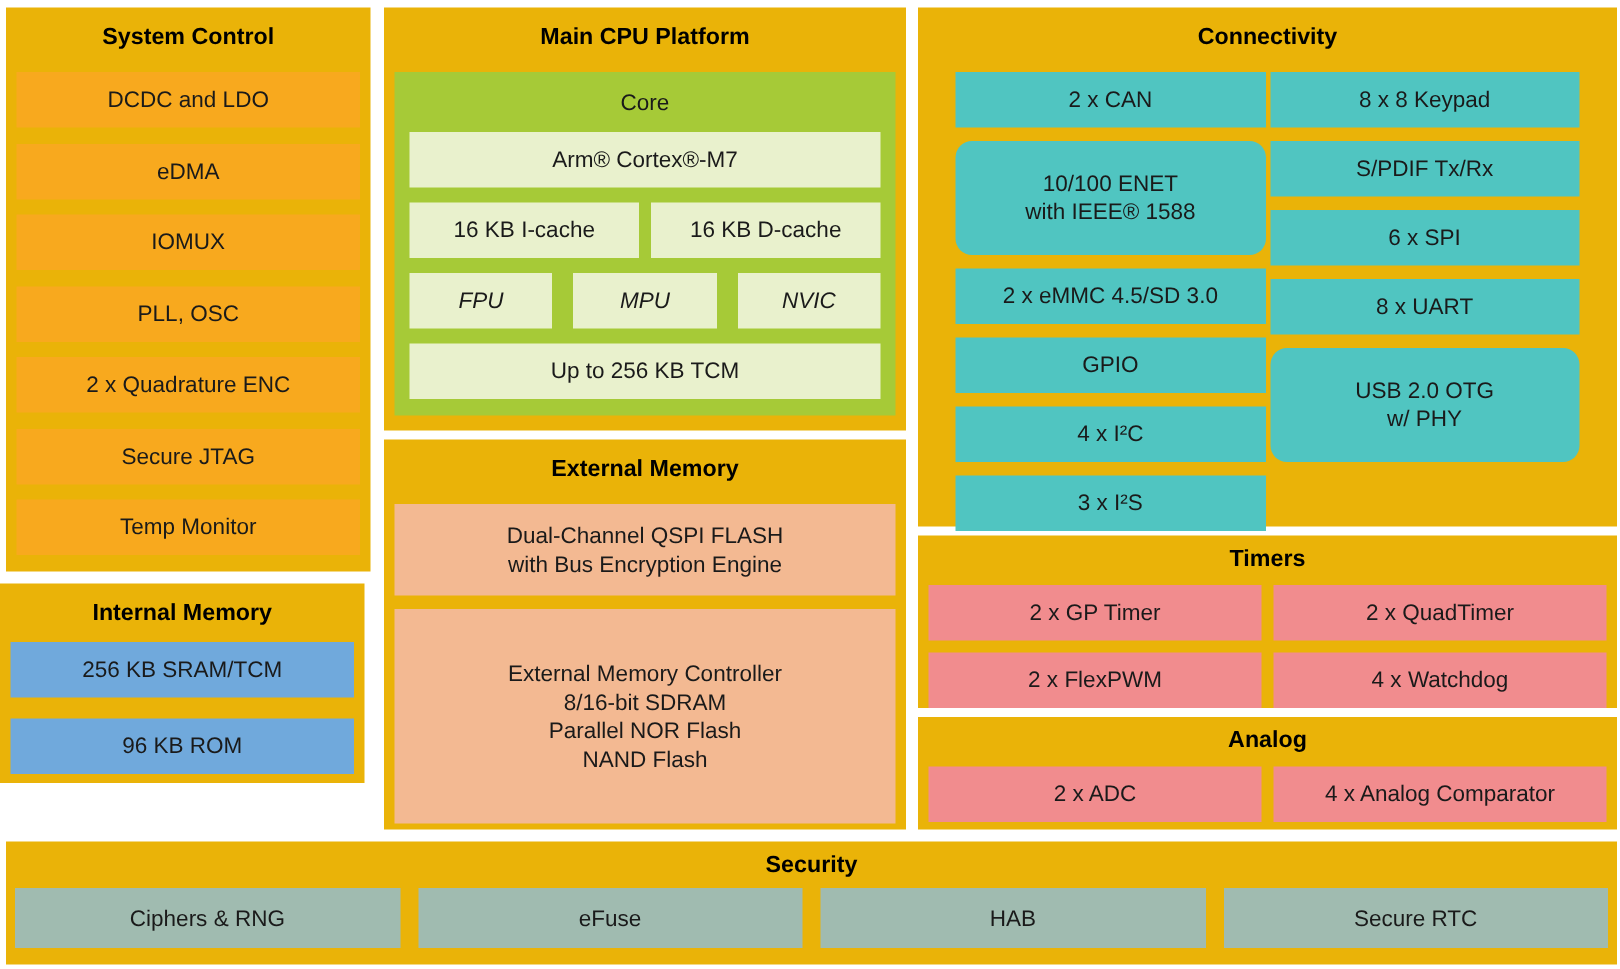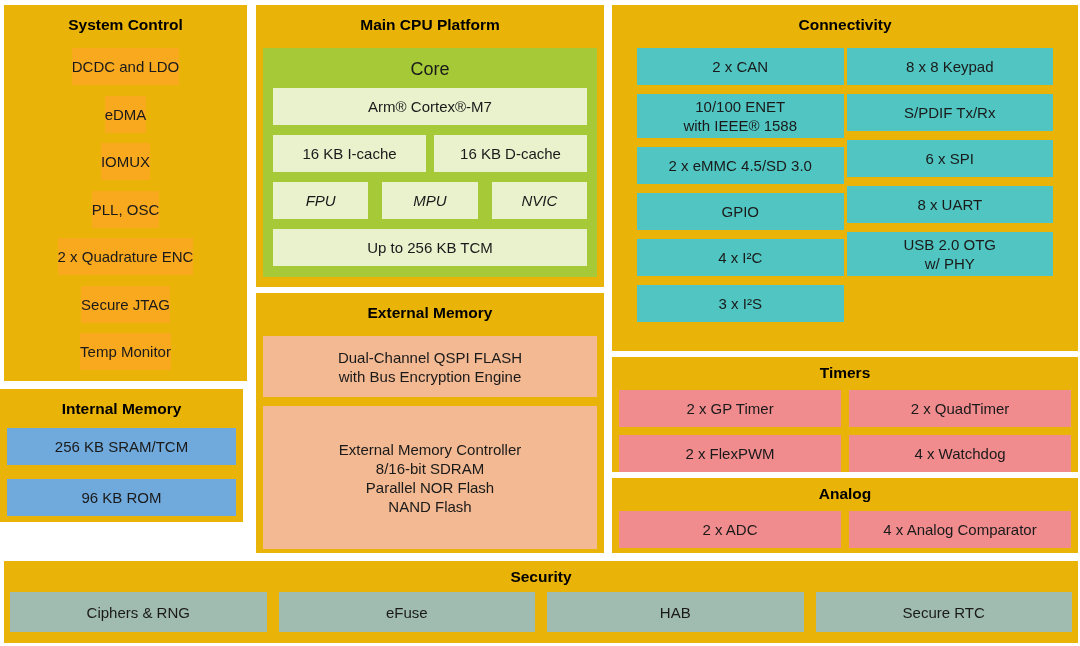--- a/index.html
+++ b/index.html
@@ -12,37 +12,37 @@
   .block{display:flex;align-items:center;justify-content:center;text-align:center;
          font-size:15px;line-height:19px;white-space:pre-line;height:37px;flex:0 0 auto;}
   .orange{background:#F8A91E;}
   .blue{background:#70A9DC;}
   .teal{background:#50C5C1;}
   .peach{background:#F3B992;}
   .pink{background:#F18C8E;}
   .sage{background:#A0BBB0;}
   .ltgreen{background:#E9F1CD;}
   
-  .sc-stack{gap:10.5px;align-items:center;}
+  .sc-stack{gap:10.5px;}
   
   .im-stack{gap:14px;margin-top:9px;}
   
   .core{margin:13px 7px 0;background:#A6CA37;padding:10px;box-sizing:border-box;height:229px;
         display:flex;flex-direction:column;gap:10px;}
-  .core-label{text-align:center;font-size:18px;line-height:22px;margin-bottom:-2px;}
+  .core-label{text-align:center;font-size:15px;line-height:22px;margin-bottom:-2px;}
   .row2{display:grid;grid-template-columns:1fr 1fr;gap:8px;}
   .row3{display:grid;grid-template-columns:1fr 1fr 1fr;gap:14px;font-style:italic;}
   
   .em-stack{gap:9px;}
   .h-2line{height:61px;}
   .h-big{height:143px;}
   
   .conn-cols{display:grid;grid-template-columns:1fr 1fr;gap:3px;padding:0 25px;margin-top:13px;align-items:start;}
   .conn-col{display:flex;flex-direction:column;gap:9px;}
-  .h-tall{height:44px;}
+  .h-tall{height:76px;border-radius:11px;}
   
   .grid2x{display:grid;grid-template-columns:1fr 1fr;gap:8px;padding:0 7px;margin-top:7px;}
   
   .sec-grid{display:grid;grid-template-columns:1fr 1fr 1fr 1fr;gap:12px;padding:0 6px;margin-top:5px;}
   .sec-grid .block{height:40px;}
 </style>
 </head>
 <body>
 
 <div class="canvas">

